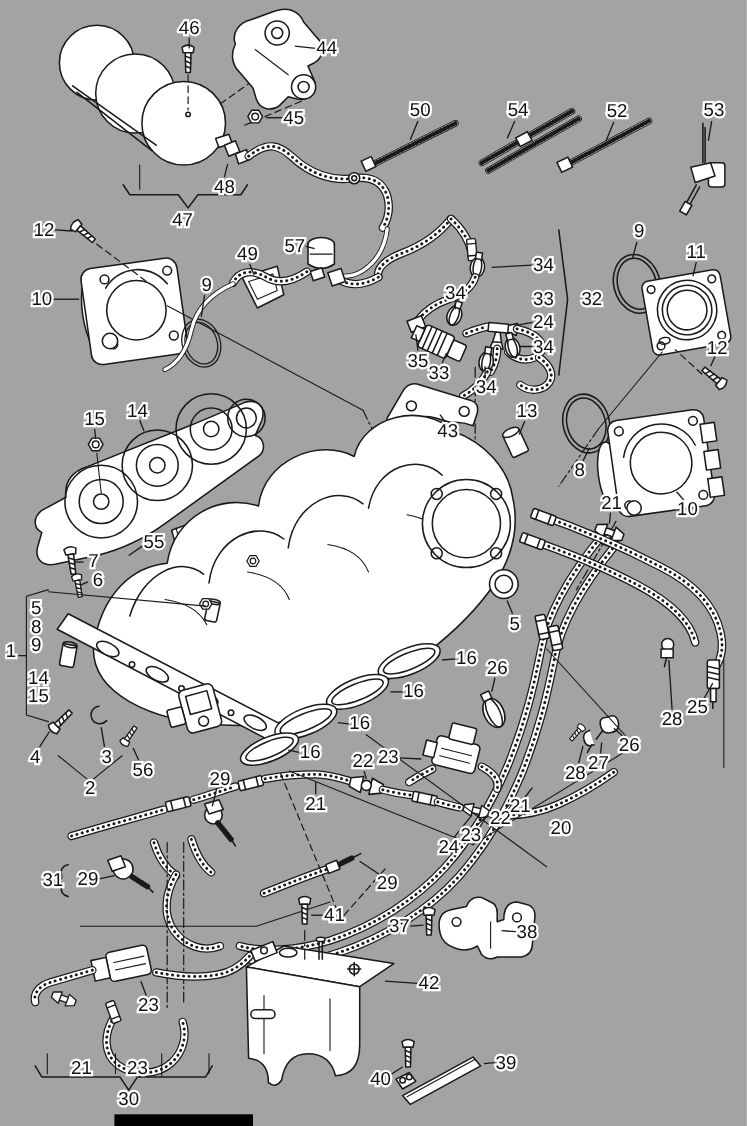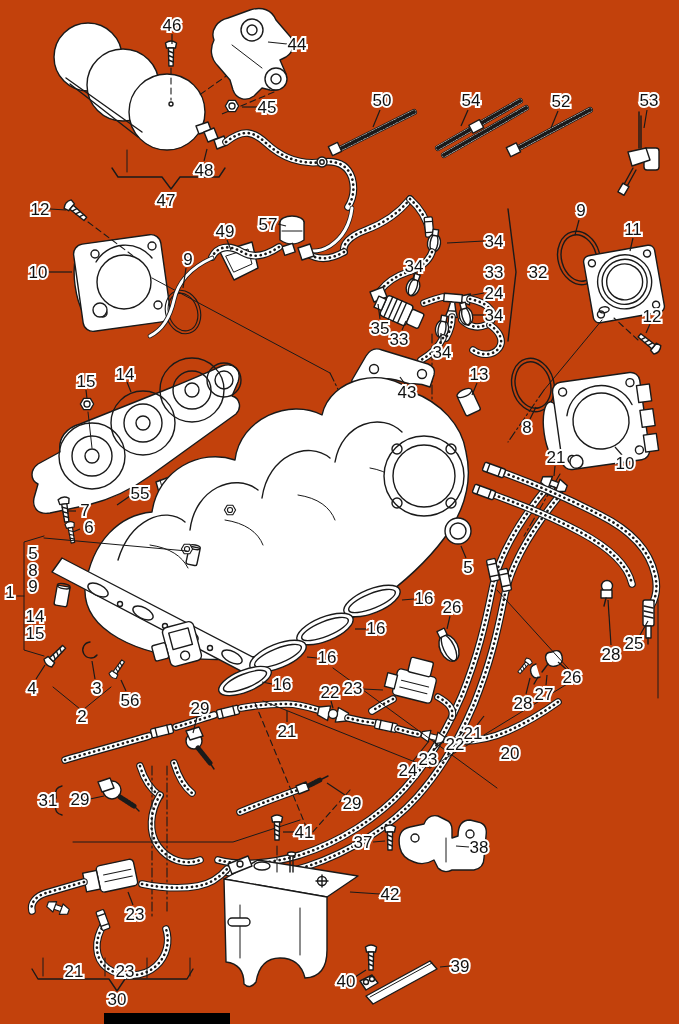--- a/index.html
+++ b/index.html
@@ -1,16 +1,16 @@
 <!DOCTYPE html>
 <html><head>
 <meta charset="utf-8">
 <style>
   html,body{margin:0;padding:0;background:#fff;}
-  .stage{position:relative;width:679px;height:1024px;background:#c2410c;overflow:hidden;
+  .stage{position:relative;width:679px;height:1024px;background:#a3a3a3;overflow:hidden;
          font-family:"Liberation Sans",sans-serif;}
   svg{position:absolute;left:0;top:0;}
   #art{stroke:#1a1a1a;fill:none;stroke-width:1.4;stroke-linejoin:round;stroke-linecap:round;}
   .wf{fill:#ffffff;}
   .thin{stroke-width:1;}
   .dash{stroke-dasharray:6 4;stroke-width:1.1;}
   .dashdot{stroke-dasharray:9 3 2 3;stroke-width:1.1;}
   .hose{stroke-width:7.6;}
   .hose-mid{stroke:#ffffff;stroke-width:5.4;}
   .hose-dot{stroke-width:2.6;stroke-dasharray:0.2 4.8;stroke-linecap:round;}

